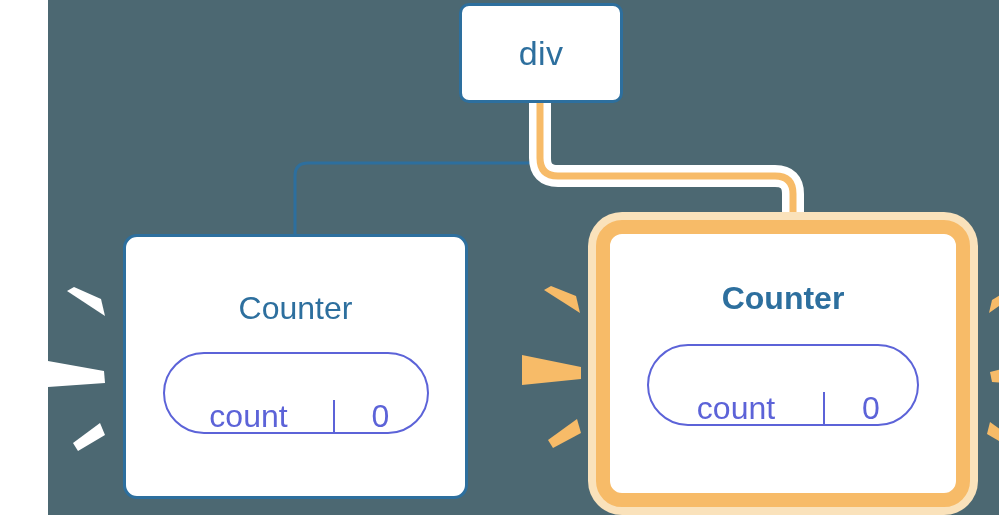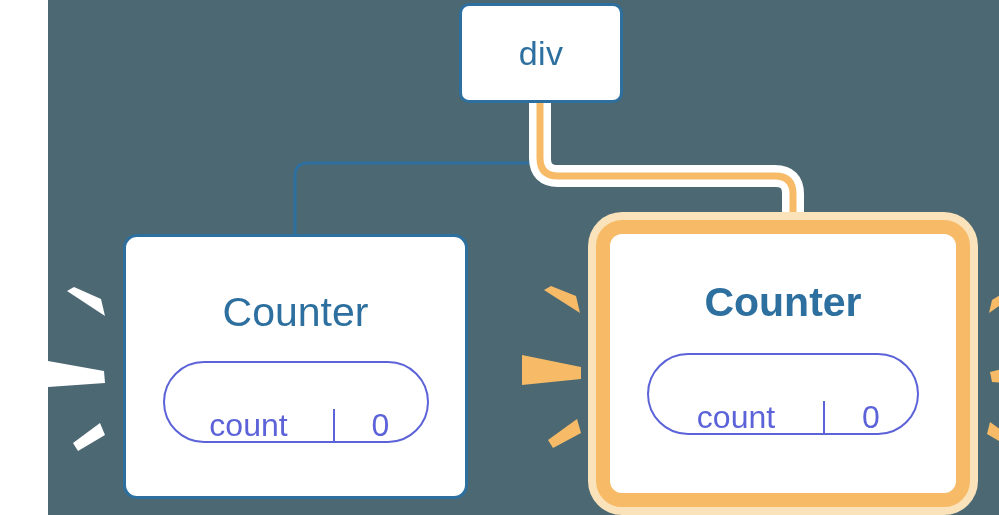--- a/index.html
+++ b/index.html
@@ -75,21 +75,21 @@
     top: 220px;
     width: 374px;
     height: 287px;
     border: 14px solid #f7bb68;
     border-radius: 26px;
     box-shadow: 0 0 0 8px #fae2bb;
   }
 
   .node-title {
     color: #2d6f9e;
-    font-size: 41px;
+    font-size: 32px;
     line-height: 1;
     white-space: nowrap;
   }
   .node-counter.plain .node-title {
     margin-top: 55px;
     font-weight: 400;
   }
   .node-counter.highlighted .node-title {
     margin-top: 48px;
     font-weight: 700;

